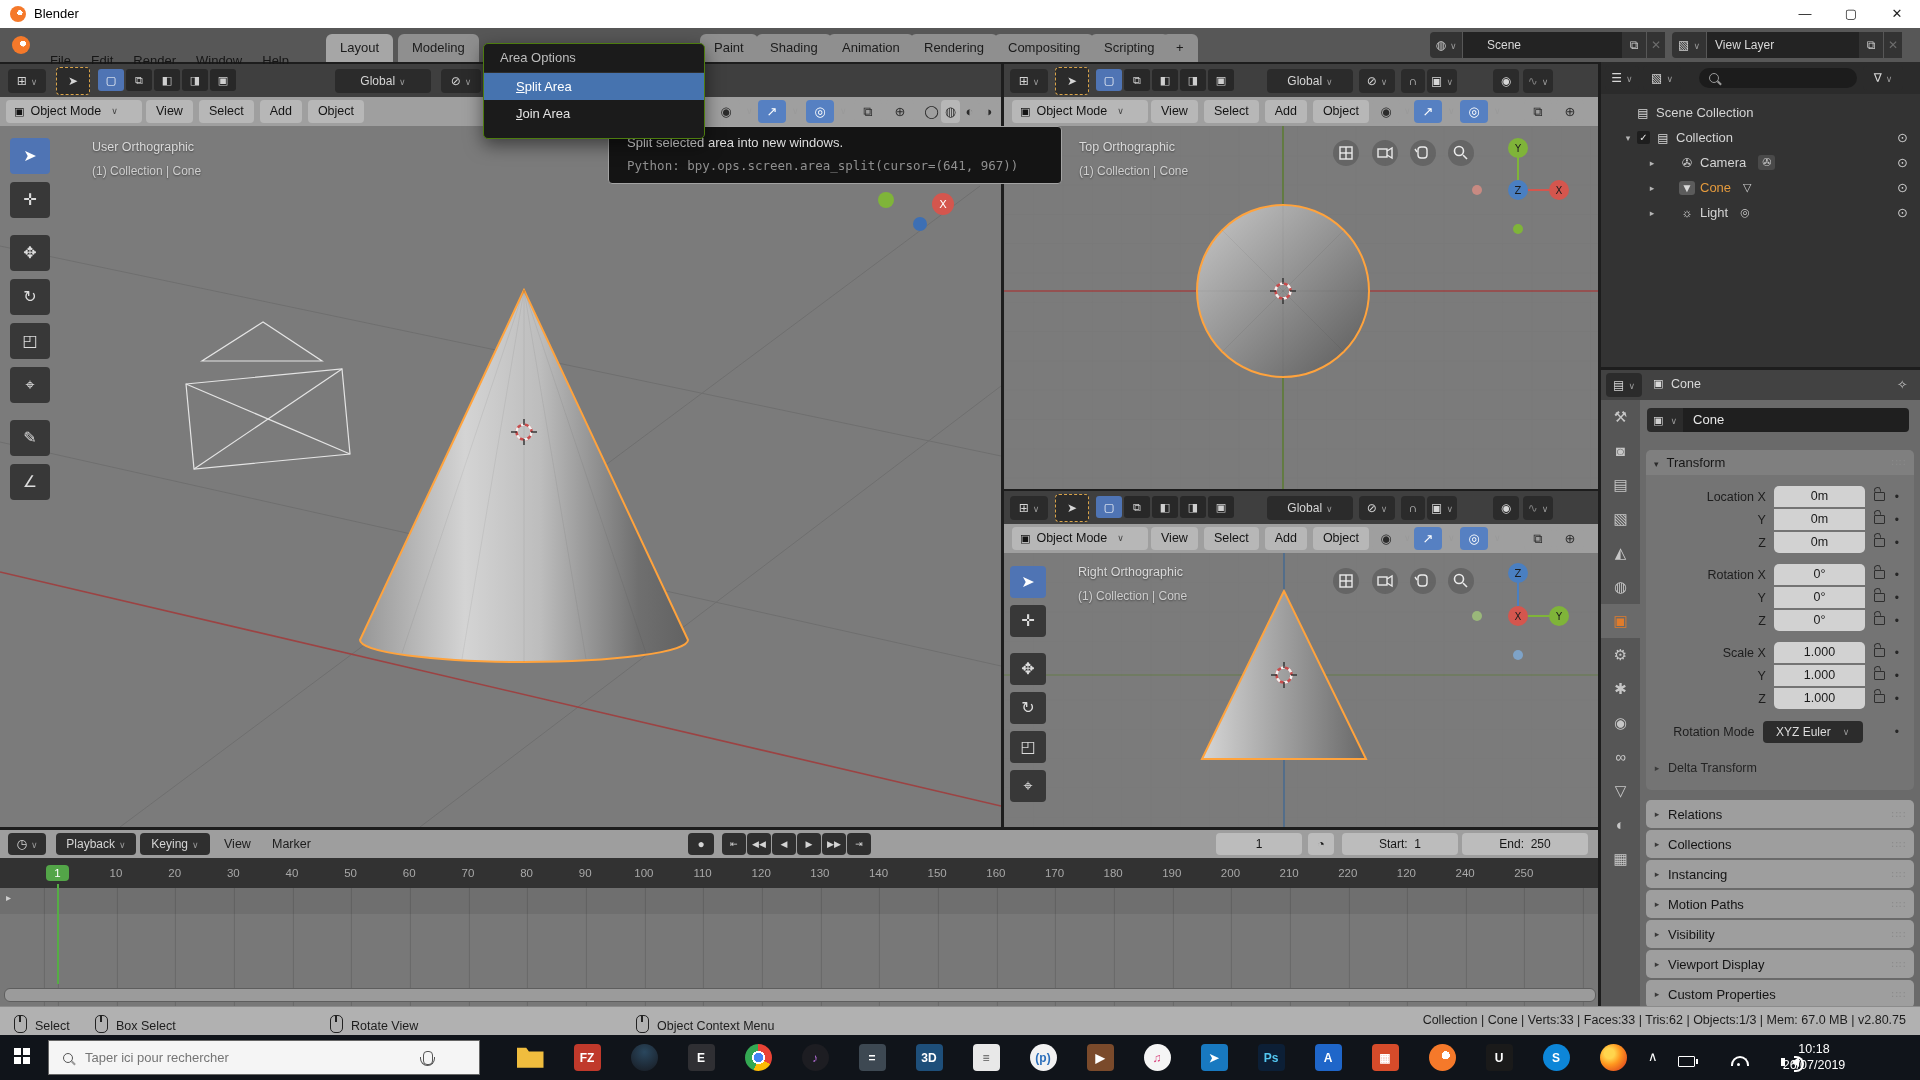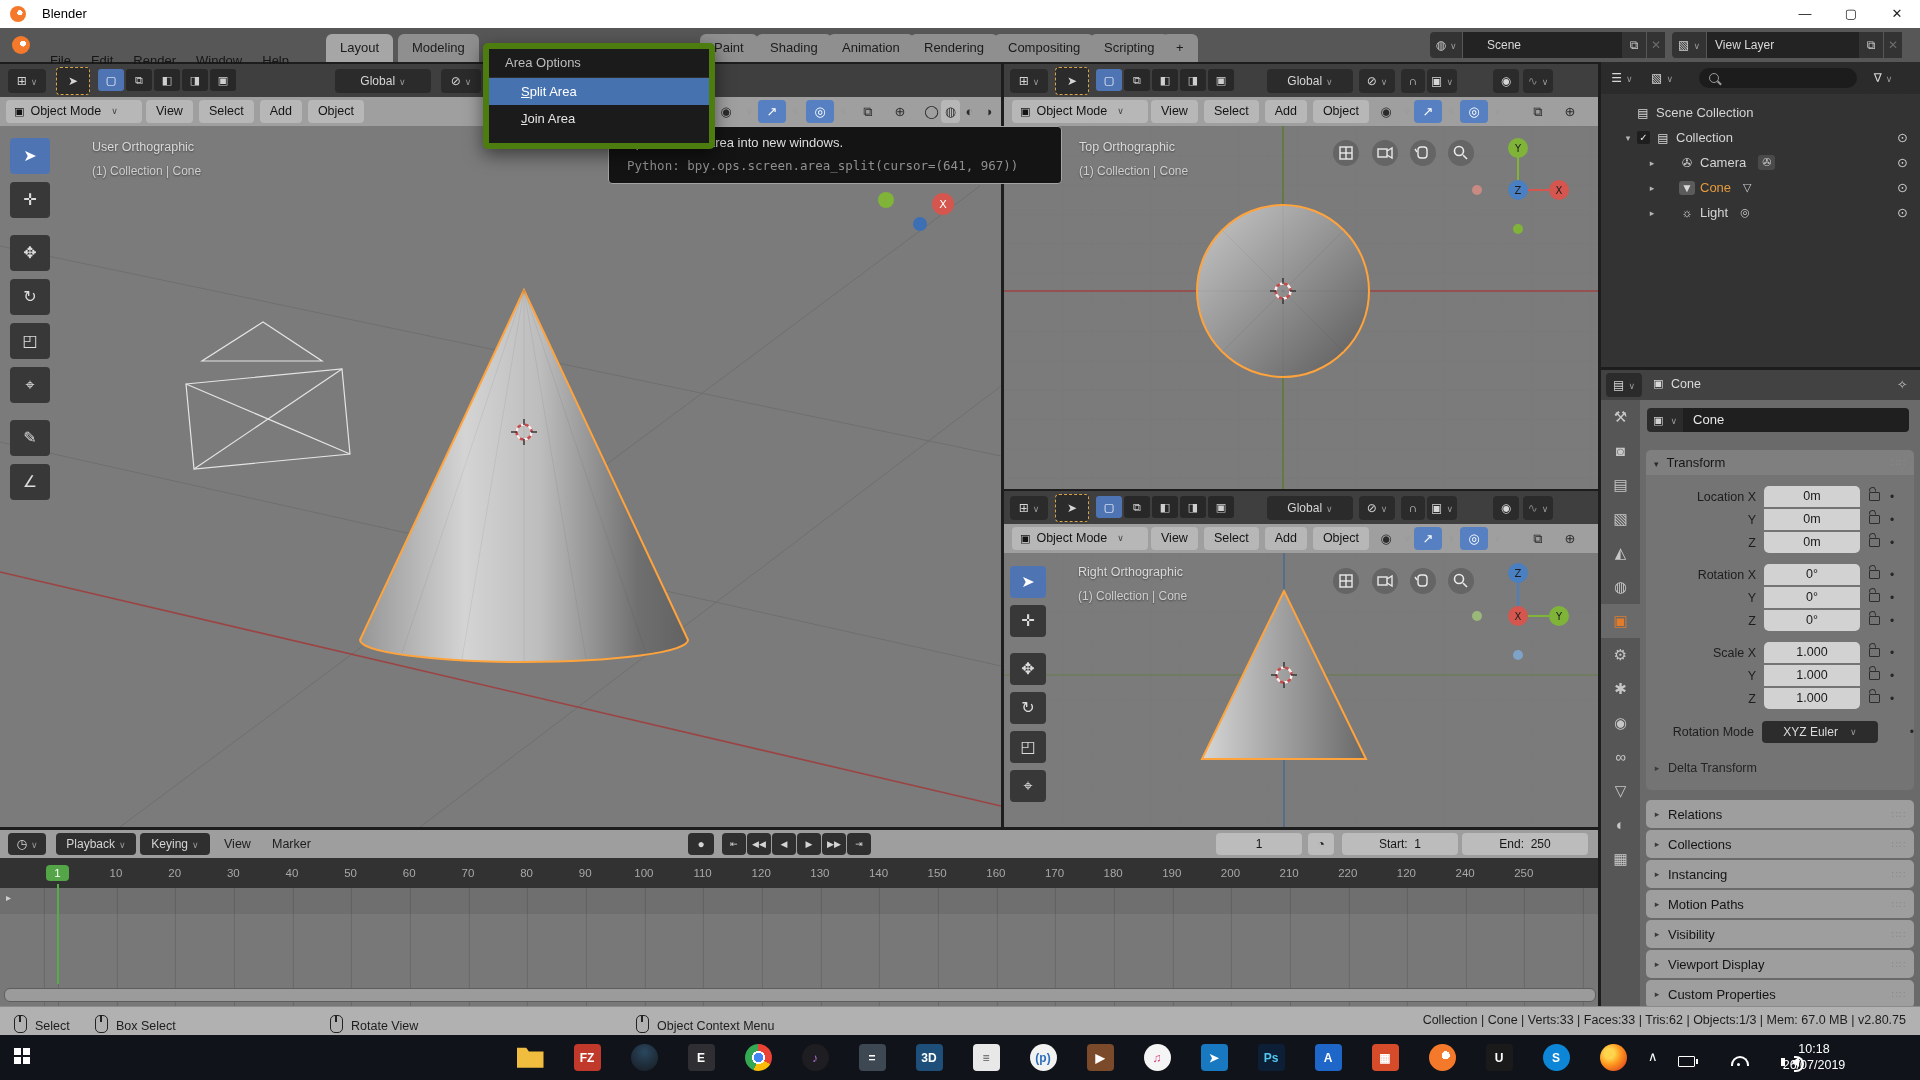--- a/index.html
+++ b/index.html
@@ -61,21 +61,21 @@
   
   .props{left:1601px;top:370px;width:319px;height:636px;background:#6a6a6a;}
   .pbread{height:30px;background:#424242;color:#d9d9d9;font-size:12.5px;}
   .ptabs{position:absolute;left:0;top:30px;width:39px;height:606px;background:#565656;}
   .ptab{width:39px;height:34px;color:#c7c7c7;font-size:15px;line-height:34px;text-align:center;}
   .ptab.active{background:#6a6a6a;color:#e07c2c;}
   .namechip{background:#2b2b2b;color:#cfcfcf;border-radius:4px 0 0 4px;font-size:11px;height:24px;line-height:24px;padding:0 6px;}
   .namefield{background:#1f1f1f;color:#e8e8e8;border-radius:0 4px 4px 0;font-size:13px;height:24px;line-height:24px;padding:0 10px;}
   .panelhdr{background:#7f7f7f;border-radius:5px 5px 0 0;color:#161616;font-size:13px;height:25px;line-height:25px;}
   .panelbody{background:#747474;border-radius:0 0 5px 5px;}
-  .trf{display:flex;align-items:center;height:21px;margin:2px 0;}
+  .trf{display:flex;align-items:center;height:21px;margin:2px 15px;}
   .trf.first{margin-top:11px;}
   .tlabel{width:110px;text-align:right;color:#1d1d1d;font-size:12.5px;padding-right:8px;}
   .tfield{width:96px;background:#d2d2d2;color:#1a1a1a;font-size:12.5px;text-align:center;height:21px;line-height:21px;}
   .trf.first .tfield{border-radius:5px 5px 0 0;}
   .trf.last .tfield{border-radius:0 0 5px 5px;}
   .lock{width:9px;height:7px;border:1.4px solid #2e2e2e;border-radius:1px;margin-left:9px;position:relative;}
   .lock::before{content:"";position:absolute;width:5px;height:5px;border:1.4px solid #2e2e2e;border-bottom:none;border-radius:4px 4px 0 0;left:-1px;top:-6px;transform:rotate(-12deg);}
   .adot{color:#262626;font-size:12px;margin-left:10px;}
   .rotpill{background:#2c2c2c;color:#dcdcdc;border-radius:4px;font-size:12px;height:22px;line-height:22px;width:118px;display:flex;justify-content:center;gap:8px;}
   .cpanel{height:28px;background:#9e9e9e;border-radius:5px;margin:2px 0;display:flex;align-items:center;color:#141414;font-size:13px;position:relative;}
@@ -117,34 +117,34 @@
   .appglyph.folder{clip-path:polygon(0 14%,36% 14%,46% 28%,100% 28%,100% 88%,0 88%);}
   .tray{color:#fff;font-size:13px;}
   .batt{width:15px;height:9px;border:1.5px solid #fff;border-radius:1px;position:relative;display:inline-block;}
   .batt::after{content:"";position:absolute;right:-4px;top:2px;width:2px;height:5px;background:#fff;}
   .wifi{width:14px;height:8px;border:2px solid #fff;border-bottom:none;border-radius:14px 14px 0 0;position:relative;display:inline-block;}
   .wifi::after{content:"";position:absolute;left:4px;top:5px;width:3px;height:3px;background:#fff;border-radius:50%;}
   .spk{width:0;height:0;border-top:5px solid transparent;border-bottom:5px solid transparent;border-right:7px solid #fff;position:relative;display:inline-block;}
   .spk::before{content:"";position:absolute;left:-11px;top:-4px;width:4px;height:8px;background:#fff;}
   .spk::after{content:"";position:absolute;left:2px;top:-6px;width:8px;height:12px;border:2px solid #fff;border-left:none;border-radius:0 10px 10px 0;}
   
-  .popup{left:483px;top:43px;width:220px;height:94px;background:#1b1b1b;border:6px solid #4d7c0f;border-radius:5px;box-shadow:0 6px 18px rgba(0,0,0,.5);z-index:60;}
+  .popup{left:483px;top:43px;width:220px;height:94px;background:#1b1b1b;border:1px solid #4d7c0f;border-radius:5px;box-shadow:0 6px 18px rgba(0,0,0,.5);z-index:60;}
   .popuptitle{height:28px;line-height:28px;color:#bdbdbd;font-size:13px;padding-left:16px;border-bottom:1px solid #2e2e2e;}
   .popitem{height:27px;line-height:27px;color:#e4e4e4;font-size:13px;padding-left:32px;}
   .popitem.active{background:#4673af;color:#fff;}
   .tooltip{left:608px;top:126px;width:452px;height:56px;background:#141414;border:1px solid #a3a3a3;border-radius:4px;z-index:55;}
   .ttl1{color:#dedede;font-size:13px;position:absolute;left:18px;top:8px;}
   .ttl2{color:#8f8f8f;font-size:12.5px;font-family:"DejaVu Sans Mono",monospace;position:absolute;left:18px;top:31px;}
 </style>
 </head>
 <body class="nosel">
 
 <div class="a titlebar">
   <span class="a blogo" style="left:10px;top:6px"></span>
-  <span class="a" style="left:42px;top:6px">Blender</span>
+  <span class="a" style="left:34px;top:6px">Blender</span>
   <div class="a wbtn" style="left:1782px;top:0">—</div>
   <div class="a wbtn" style="left:1828px;top:0">▢</div>
   <div class="a wbtn" style="left:1874px;top:0">✕</div>
 </div>
 
 <div class="a topbar">
   <span class="a blogo" style="left:12px;top:8px;width:18px;height:18px"></span>
   <div class="a" style="left:40px;top:16px">
     
   <span class="menuitem">File</span><span class="menuitem">Edit</span><span class="menuitem">Render</span><span class="menuitem">Window</span><span class="menuitem">Help</span></div>
@@ -794,20 +794,25 @@
 
 <div class="a taskbar">
   <div class="a" style="left:14px;top:13px">
     <span class="winlogo">
         <i></i>
         <i></i>
         <i></i>
         <i></i>
       </span>
   </div>
+  <div class="a tsearch" style="left:48px;top:5px;width:430px">
+    <span class="lens" style="border-color:#555;margin:0 10px 0 14px"></span>
+    <input placeholder="Taper ici pour rechercher" style="">
+    <span class="mic" style="margin-left:36px"></span>
+  </div>
   <div>
 
       <button class="appbtn" style="border: none; background: transparent; left: 506px;">
         <span class="appglyph folder" style="background: rgb(240, 189, 62); color: rgb(122, 90, 16);"></span>
       </button>
 
       <button class="appbtn" style="border: none; background: transparent; left: 563px;">
         <span class="appglyph" style="background: rgb(192, 57, 43); color: rgb(255, 255, 255);">FZ</span>
       </button>
 

